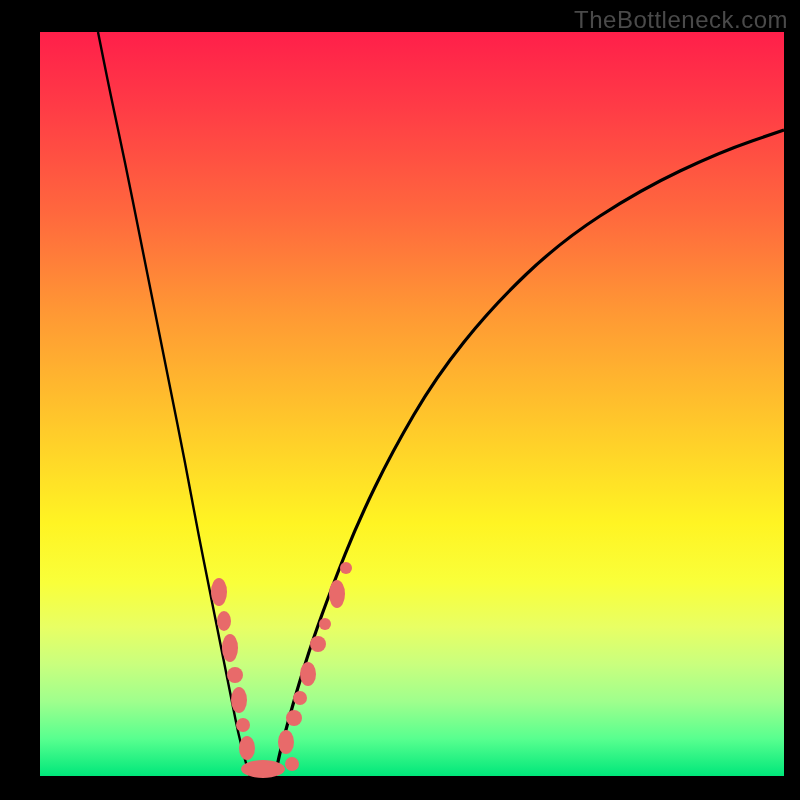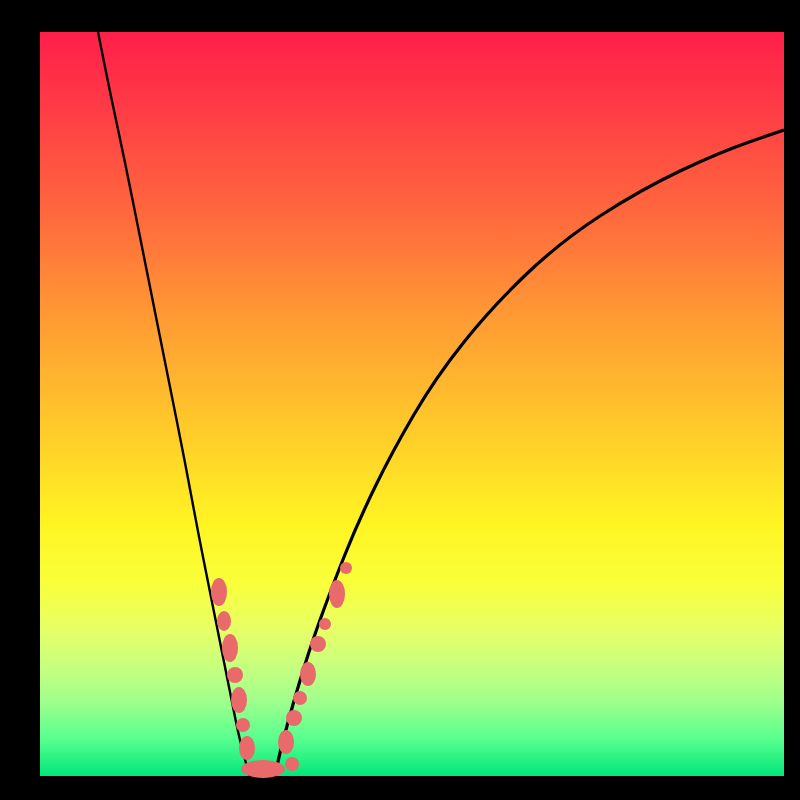--- a/index.html
+++ b/index.html
@@ -71,20 +71,21 @@
   }
   .pill {
     fill: #e86a6a;
     stroke: none;
   }
 </style>
 </head>
 <body>
 
 <div class="frame">
+  <div class="watermark">TheBottleneck.com</div>
   <div class="plot">
     <svg class="curves" viewBox="0 0 744 744">
       <g>
         <path class="curve" d="M 58 0 Q 58 0 64 30 Q 70 60 77.5 95 Q 85 130 92.5 167.5 Q 100 205 107.5 242.5 Q 115 280 122.5 317.5 Q 130 355 137.5 392.5 Q 145 430 151.5 465 Q 158 500 164 530 Q 170 560 176 590 Q 182 620 187.5 647.5 Q 193 675 195.5 687.5 Q 198 700 200.5 710 Q 203 720 205 727.5 Q 207 735 208.5 739.5 L 210 744"></path>
       </g>
       <g>
         <path class="curve right" d="M 235 744 Q 235 744 237.5 732 Q 240 720 244 705 Q 248 690 253 672.5 Q 258 655 265 632.5 Q 272 610 282 582.5 Q 292 555 305 522.5 Q 318 490 335 455 Q 352 420 374 382.5 Q 396 345 424 310 Q 452 275 486 242.5 Q 520 210 560 184 Q 600 158 640 139 Q 680 120 712 109 L 744 98"></path>
       </g>
       <g id="dots-group">
           <ellipse cx="179" cy="560" rx="8" ry="14" class="pill"></ellipse>

